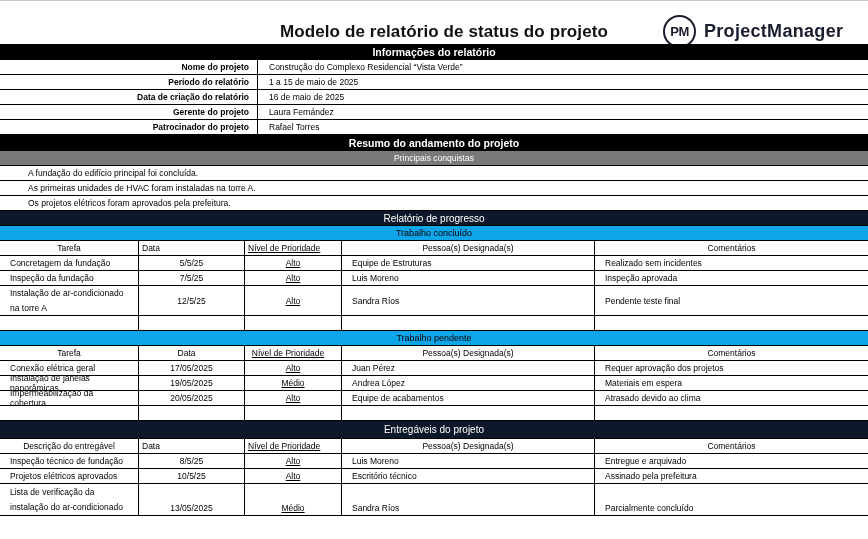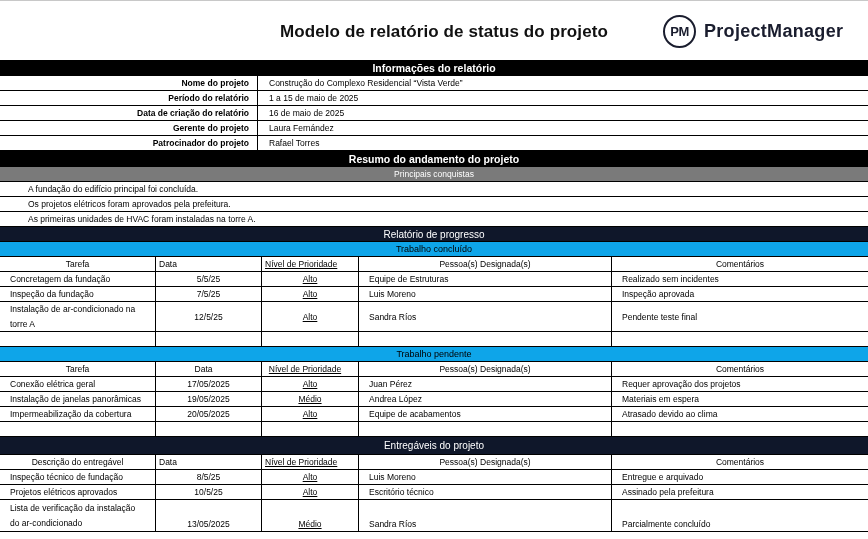--- a/index.html
+++ b/index.html
@@ -7,38 +7,38 @@
   body { font-family: "Liberation Sans", sans-serif; color: #000; font-size: 9px; position: relative; }
 
   .top-rule { position: absolute; left: 0; top: 0; width: 868px; height: 1px; background: #c8c8c8; }
 
   .title { position: absolute; left: 280px; top: 22px; font-size: 17px; font-weight: bold; color: #111; white-space: nowrap; letter-spacing: 0.1px; }
 
   .logo { position: absolute; left: 663px; top: 15px; display: flex; align-items: center; }
   .logo-badge { width: 33px; height: 33px; border: 2.6px solid #1a1d2e; border-radius: 50%; display: flex; align-items: center; justify-content: center; font-weight: bold; font-size: 13px; color: #1a1d2e; letter-spacing: -0.5px; }
   .logo-text { margin-left: 8px; font-size: 18px; font-weight: bold; color: #1a1d2e; letter-spacing: 0.3px; }
 
-  .sheet { position: absolute; left: 0; top: 60px; width: 868px; }
+  .sheet { position: absolute; left: 0; top: 44px; width: 868px; }
 
   .band { height: 15px; line-height: 15px; text-align: center; white-space: nowrap; border-bottom: 1px solid #000; }
   .band-black { background: #000; color: #fff; font-weight: bold; font-size: 10.5px; height: 16px; line-height: 16px; }
   .band-dark { background: #0f172a; color: #fff; font-size: 10px; }
   .band-light { background: #0ea5e9; color: #000; font-size: 9px; }
   .band-mid { background: #7a7a7a; color: #fff; font-size: 8.5px; }
 
   .info-row { display: flex; height: 15px; line-height: 15px; border-bottom: 1px solid #000; }
   .info-label { width: 258px; text-align: right; padding-right: 8px; font-weight: bold; font-size: 8.5px; border-right: 1px solid #000; }
   .info-value { flex: 1; padding-left: 11px; font-size: 8.5px; }
 
   .ach-row { height: 15px; line-height: 15px; border-bottom: 1px solid #000; padding-left: 28px; font-size: 8.5px; }
 
   .trow { display: flex; border-bottom: 1px solid #000; font-size: 8.5px; }
   .trow > div { border-right: 1px solid #000; display: flex; align-items: center; padding: 0 10px; overflow: hidden; }
   .trow > div:last-child { border-right: none; }
-  .c1 { width: 156px; }
+  .c1 { width: 139px; }
   .c2 { width: 106px; justify-content: center; }
   .c3 { width: 97px; justify-content: center; text-decoration: underline; }
   .c4 { width: 253px; }
   .c5 { flex: 1; }
   .hdr .c1, .hdr .c4, .hdr .c5 { justify-content: center; }
   .hdr .c2 { justify-content: flex-start; padding-left: 3px; }
   .hdr .c3 { justify-content: flex-start; padding-left: 3px; }
   .hdr.centered .c2, .hdr.centered .c3 { justify-content: center; padding-left: 0; }
   .h15 { height: 15px; }
   .h30 { height: 30px; }
@@ -78,22 +78,22 @@
     <div class="info-value">Laura Fernández</div>
   </div>
   <div class="info-row">
     <div class="info-label">Patrocinador do projeto</div>
     <div class="info-value">Rafael Torres</div>
   </div>
 
   <div class="band band-black">Resumo do andamento do projeto</div>
   <div class="band band-mid">Principais conquistas</div>
   <div class="ach-row">A fundação do edifício principal foi concluída.</div>
+  <div class="ach-row">As primeiras unidades de HVAC foram instaladas na torre A.</div>
   <div class="ach-row">Os projetos elétricos foram aprovados pela prefeitura.</div>
-  <div class="ach-row">As primeiras unidades de HVAC foram instaladas na torre A.</div>
 
   <div class="band band-dark">Relatório de progresso</div>
   <div class="band band-light">Trabalho concluído</div>
 
   <div class="trow hdr h15">
     <div class="c1">Tarefa</div>
     <div class="c2">Data</div>
     <div class="c3">Nível de Prioridade</div>
     <div class="c4">Pessoa(s) Designada(s)</div>
     <div class="c5">Comentários</div>

